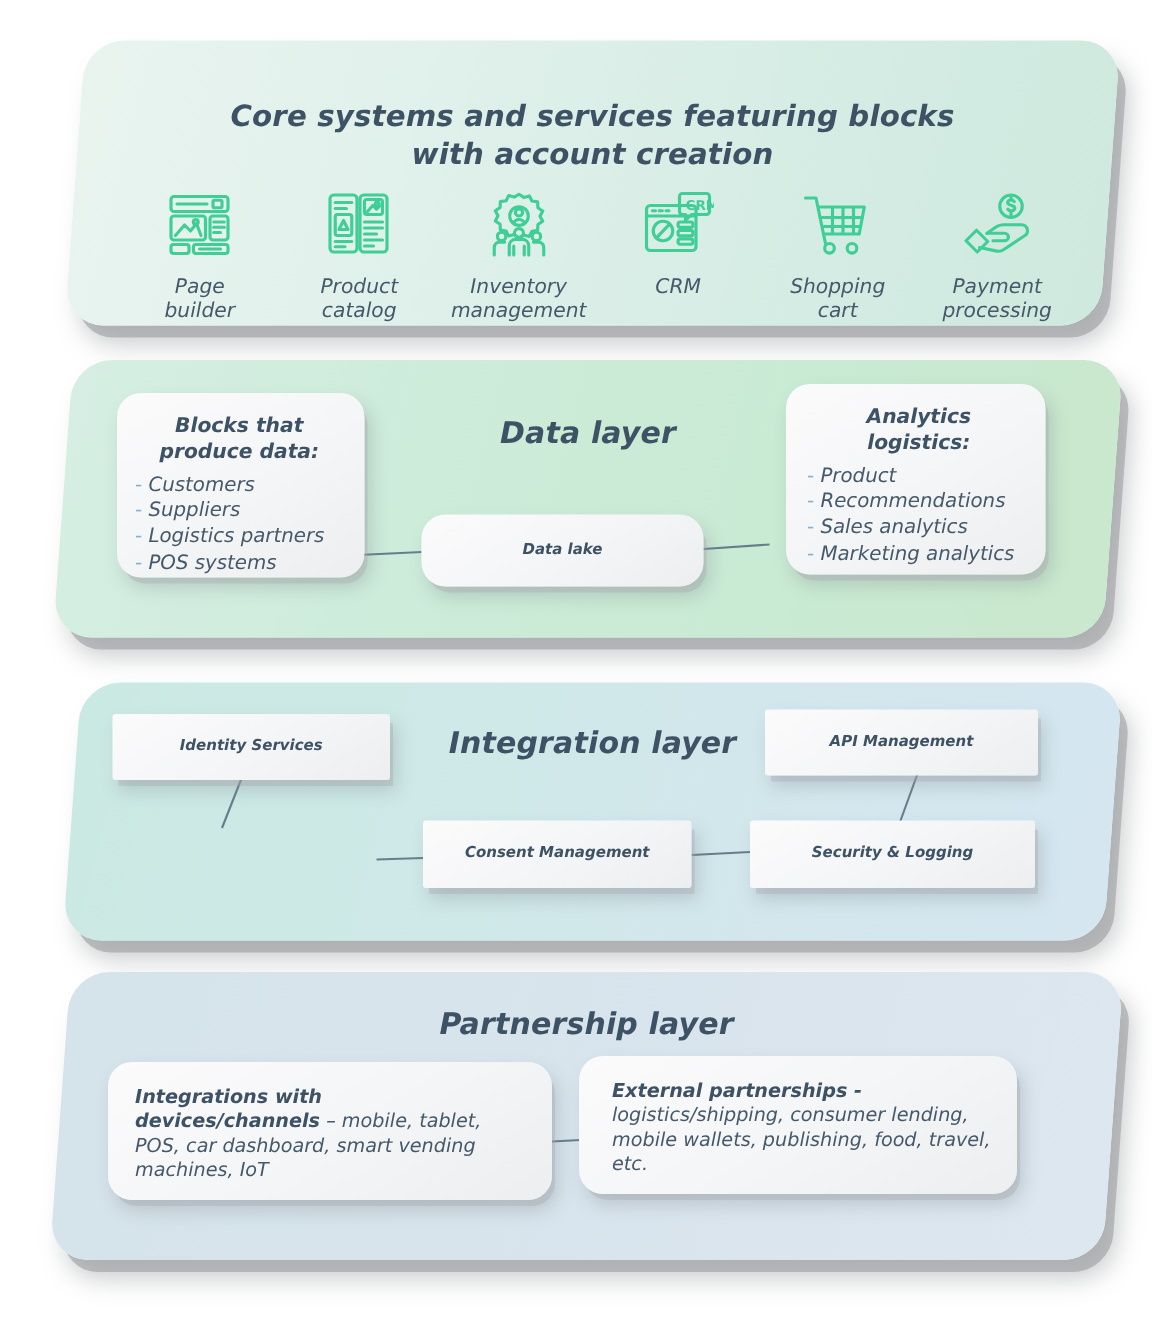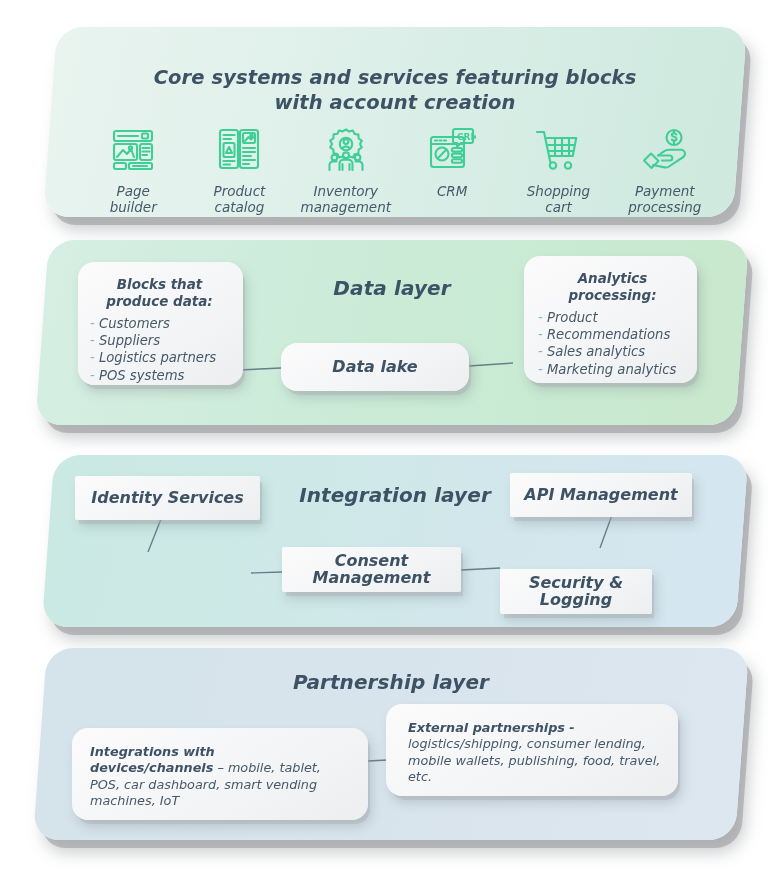--- a/index.html
+++ b/index.html
@@ -68,21 +68,21 @@
   }
   .card.pill{border-radius:2px;}
   .card-title{
     font-weight:bold;font-style:italic;
     color:#3e5265;font-size:13.5px;line-height:16.5px;
   }
   .card-center{
     display:flex;align-items:center;justify-content:center;
     text-align:center;
   }
-  .card-center .card-title{font-size:16px;}
+  .card-center .card-title{font-size:10px;}
   .list{margin:6px 0 0 0;padding:0;list-style:none;}
   .list li{
     font-style:italic;color:#46596a;
     font-size:13.2px;line-height:17.2px;
     white-space:nowrap;
   }
   .list li .dash{color:#7fb3d0;font-style:normal;}
   .para{
     font-style:italic;color:#46596a;
     font-size:12.8px;line-height:16.4px;
@@ -268,21 +268,21 @@
     </ul>
   </div>
 
   <div class="card card-center" style="left:281px;top:343px;width:188px;height:48px;">
     <div class="card-title">Data lake</div>
   </div>
 
   <div class="card" style="left:524px;top:256px;width:173px;height:127px;padding:14px 10px 0 14px;">
     <div class="card-title" style="text-align:center;">
       <span>Analytics</span><br>
-      <span>processing:</span>
+      <span>logistics:</span>
     </div>
     <ul class="list">
       <li><span class="dash">-&nbsp;</span><span>Product</span></li>
       <li><span class="dash">-&nbsp;</span><span>Recommendations</span></li>
       <li><span class="dash">-&nbsp;</span><span>Sales analytics</span></li>
       <li><span class="dash">-&nbsp;</span><span>Marketing analytics</span></li>
     </ul>
   </div>
 
   <div class="layer l3" style="left:48px;top:455px;width:694px;height:172px;">
@@ -304,35 +304,35 @@
 
   <div class="card pill card-center" style="left:510px;top:473px;width:182px;height:44px;">
     <div class="card-title">API Management</div>
   </div>
 
 
   <div class="card pill card-center" style="left:282px;top:547px;width:179px;height:45px;">
     <div class="card-title">Consent Management</div>
   </div>
 
-  <div class="card pill card-center" style="left:500px;top:569px;width:152px;height:45px;">
+  <div class="card pill card-center" style="left:500px;top:547px;width:190px;height:45px;">
     <div class="card-title">Security &amp; Logging</div>
   </div>
 
   <div class="layer l4" style="left:40px;top:648px;width:702px;height:192px;">
     <div class="layer-inner">
       <div class="layer-title t4" style="top:22px;">Partnership layer</div>
     </div>
   </div>
 
   <svg class="conn-svg" style="left:0;top:0;width:768px;height:878px;">
     <line x1="368" y1="761" x2="406" y2="759"></line>
   </svg>
 
-  <div class="card" style="left:72px;top:708px;width:296px;height:92px;padding:16px 14px 0 18px;margin-top:20px;">
+  <div class="card" style="left:72px;top:708px;width:296px;height:92px;padding:16px 14px 0 18px;">
     <div class="para">
       <b>
         <span>Integrations with</span><br>
         <span>devices/channels</span></b><span> – mobile, tablet, POS, car dashboard, smart vending machines, IoT</span>
     </div>
   </div>
 
   <div class="card" style="left:386px;top:704px;width:292px;height:92px;padding:16px 14px 0 22px;">
     <div class="para">
       <b>External partnerships -</b><br>

